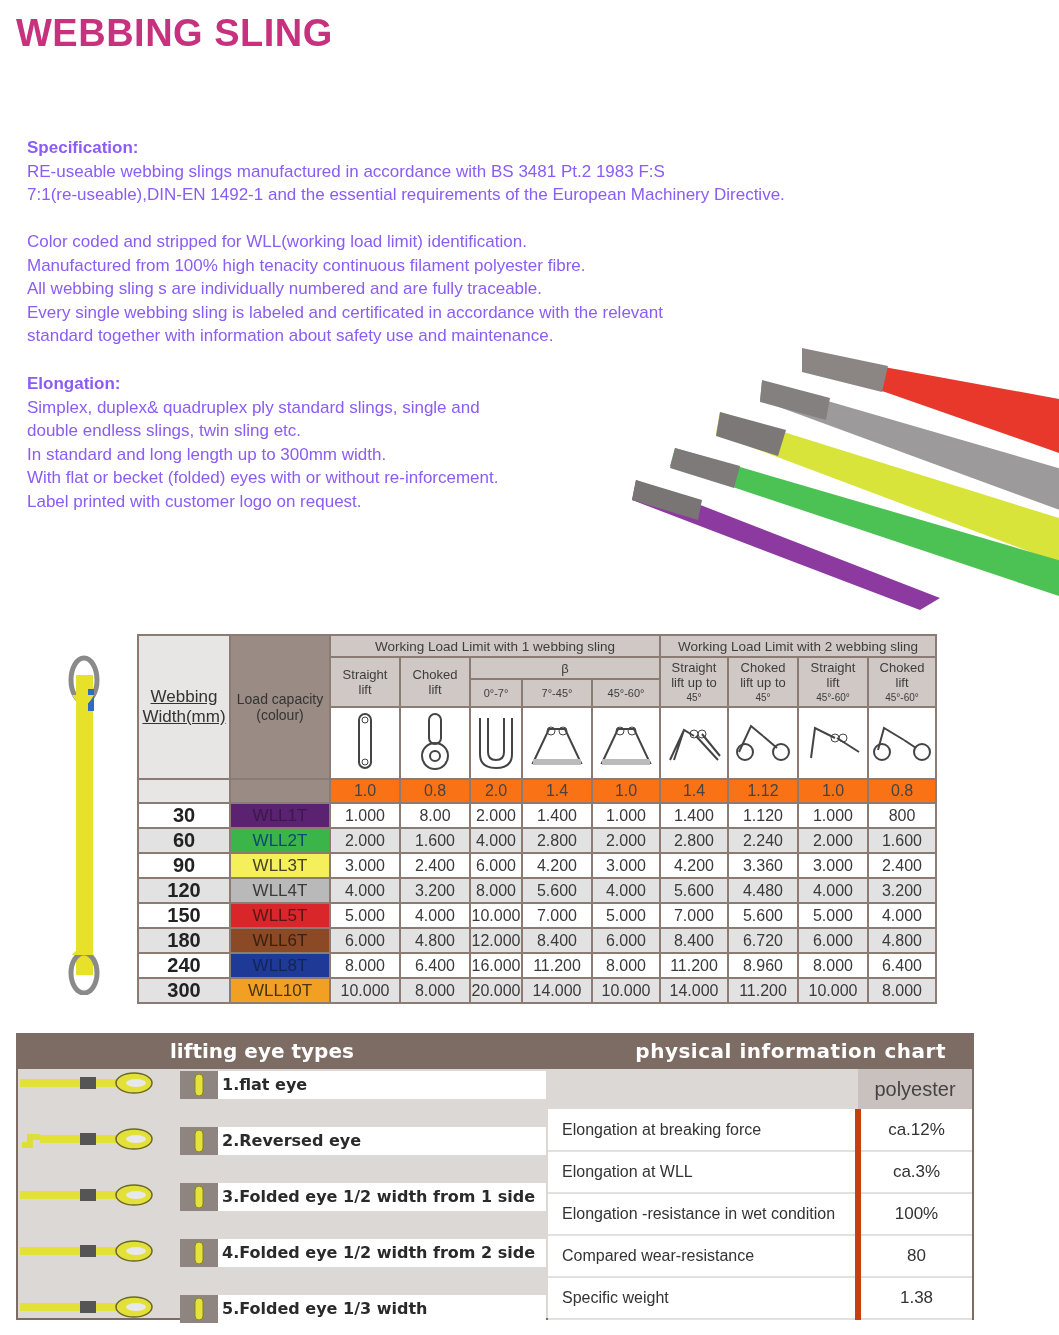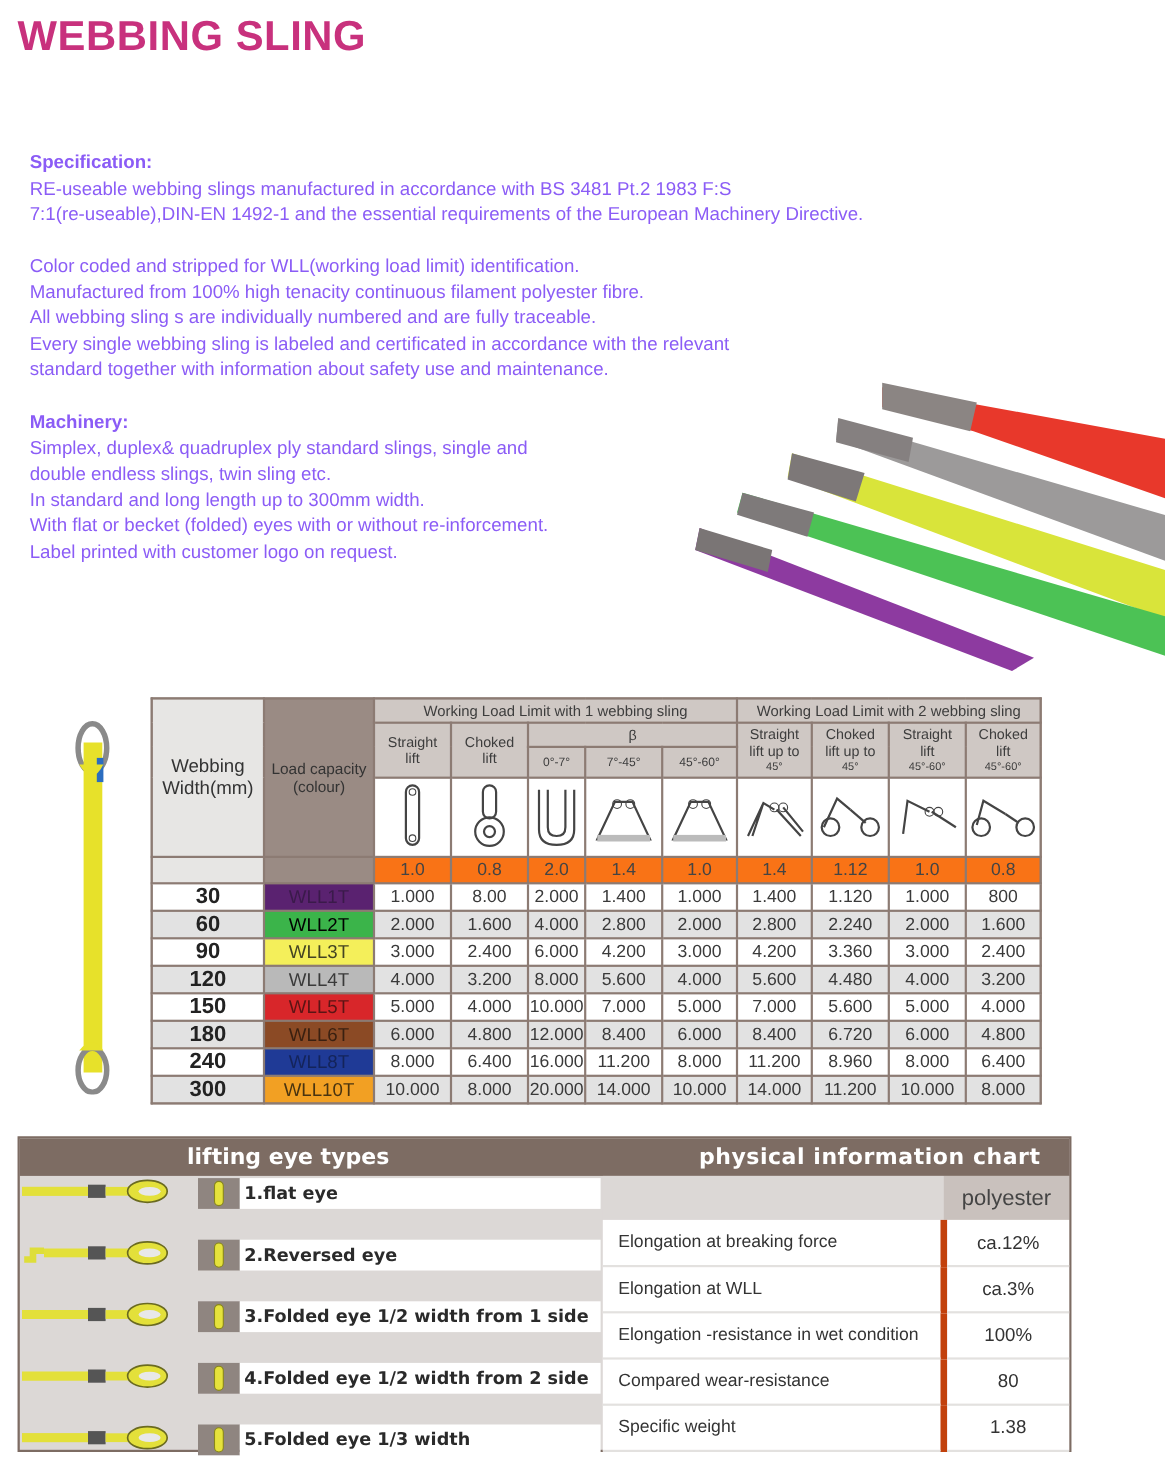--- a/index.html
+++ b/index.html
@@ -13,21 +13,21 @@
   .photo { position: absolute; left: 620px; top: 330px; width: 439px; height: 280px; }
 
   
   .vsling { position: absolute; left: 62px; top: 655px; width: 45px; height: 340px; }
 
   
   .wll { position: absolute; left: 137px; top: 634px; border-collapse: collapse; font-family: "Liberation Sans", sans-serif; background: #8c7b73; }
   .wll td { border: 2px solid #8c7b73; text-align: center; color: #444; padding: 0; }
   .wll .hdr { background: #cfc8c4; font-size: 13px; color: #3d3d3d; line-height: 15px; }
   .wll .grp { background: #cfc8c4; font-size: 13.5px; height: 22px; color: #3d3d3d; }
-  .wll .ww { background: #e7e6e4; font-size: 17px; color: #333; width: 102px; }
+  .wll .ww { background: #e7e6e4; font-size: 17px; color: #333; width: 92px; text-decoration: underline; }
   .wll .lc { background: #9a8b84; font-size: 14px; color: #333; width: 100px; }
   .wll .diag { background: #ffffff; height: 72px; }
   .wll .fac { background: #f97316; font-size: 16px; height: 24px; }
   .wll .width { font-weight: bold; font-size: 20px; color: #222; height: 25px; }
   .wll .wllc { font-size: 17px; }
   .wll .num { font-size: 16px; color: #3a3a3a; }
   .wll tr.odd td.num, .wll tr.odd td.width { background: #ffffff; }
   .wll tr.even td.num, .wll tr.even td.width { background: #e2e2e2; }
 
   
@@ -60,21 +60,21 @@
   <div>7:1(re-useable),DIN-EN 1492-1 and the essential requirements of the European Machinery Directive.</div>
   <div class="gap"></div>
   <div>Color coded and stripped for WLL(working load limit) identification.</div>
   <div>Manufactured from 100% high tenacity continuous filament polyester fibre.</div>
   <div>All webbing sling s are individually numbered and are fully traceable.</div>
   <div>Every single webbing sling is labeled and certificated in accordance with the relevant</div>
   <div>standard together with information about safety use and maintenance.</div>
 </div>
 
 <div class="text-block" style="top:372px;">
-  <div class="heading">Machinery:</div>
+  <div class="heading">Elongation:</div>
   <div>Simplex, duplex&amp; quadruplex ply standard slings, single and</div>
   <div>double endless slings, twin sling etc.</div>
   <div>In standard and long length up to 300mm width.</div>
   <div>With flat or becket (folded) eyes with or without re-inforcement.</div>
   <div>Label printed with customer logo on request.</div>
 </div>
 
 <svg class="photo" viewBox="0 0 439 280">
   <g>
     <polygon points="182,22 445,70 445,125 265,62 182,40" fill="#e8382b"></polygon>
@@ -250,21 +250,21 @@
         <td class="num">2.000</td>
         <td class="num">1.400</td>
         <td class="num">1.000</td>
         <td class="num">1.400</td>
         <td class="num">1.120</td>
         <td class="num">1.000</td>
         <td class="num">800</td>
       </tr>
       <tr class="even">
         <td class="width">60</td>
-        <td class="wllc" style="background:#3bb44a;color:#000000;">WLL2T</td>
+        <td class="wllc" style="background:#3bb44a;color:#0c4a6e;">WLL2T</td>
         <td class="num">2.000</td>
         <td class="num">1.600</td>
         <td class="num">4.000</td>
         <td class="num">2.800</td>
         <td class="num">2.000</td>
         <td class="num">2.800</td>
         <td class="num">2.240</td>
         <td class="num">2.000</td>
         <td class="num">1.600</td>
       </tr>

